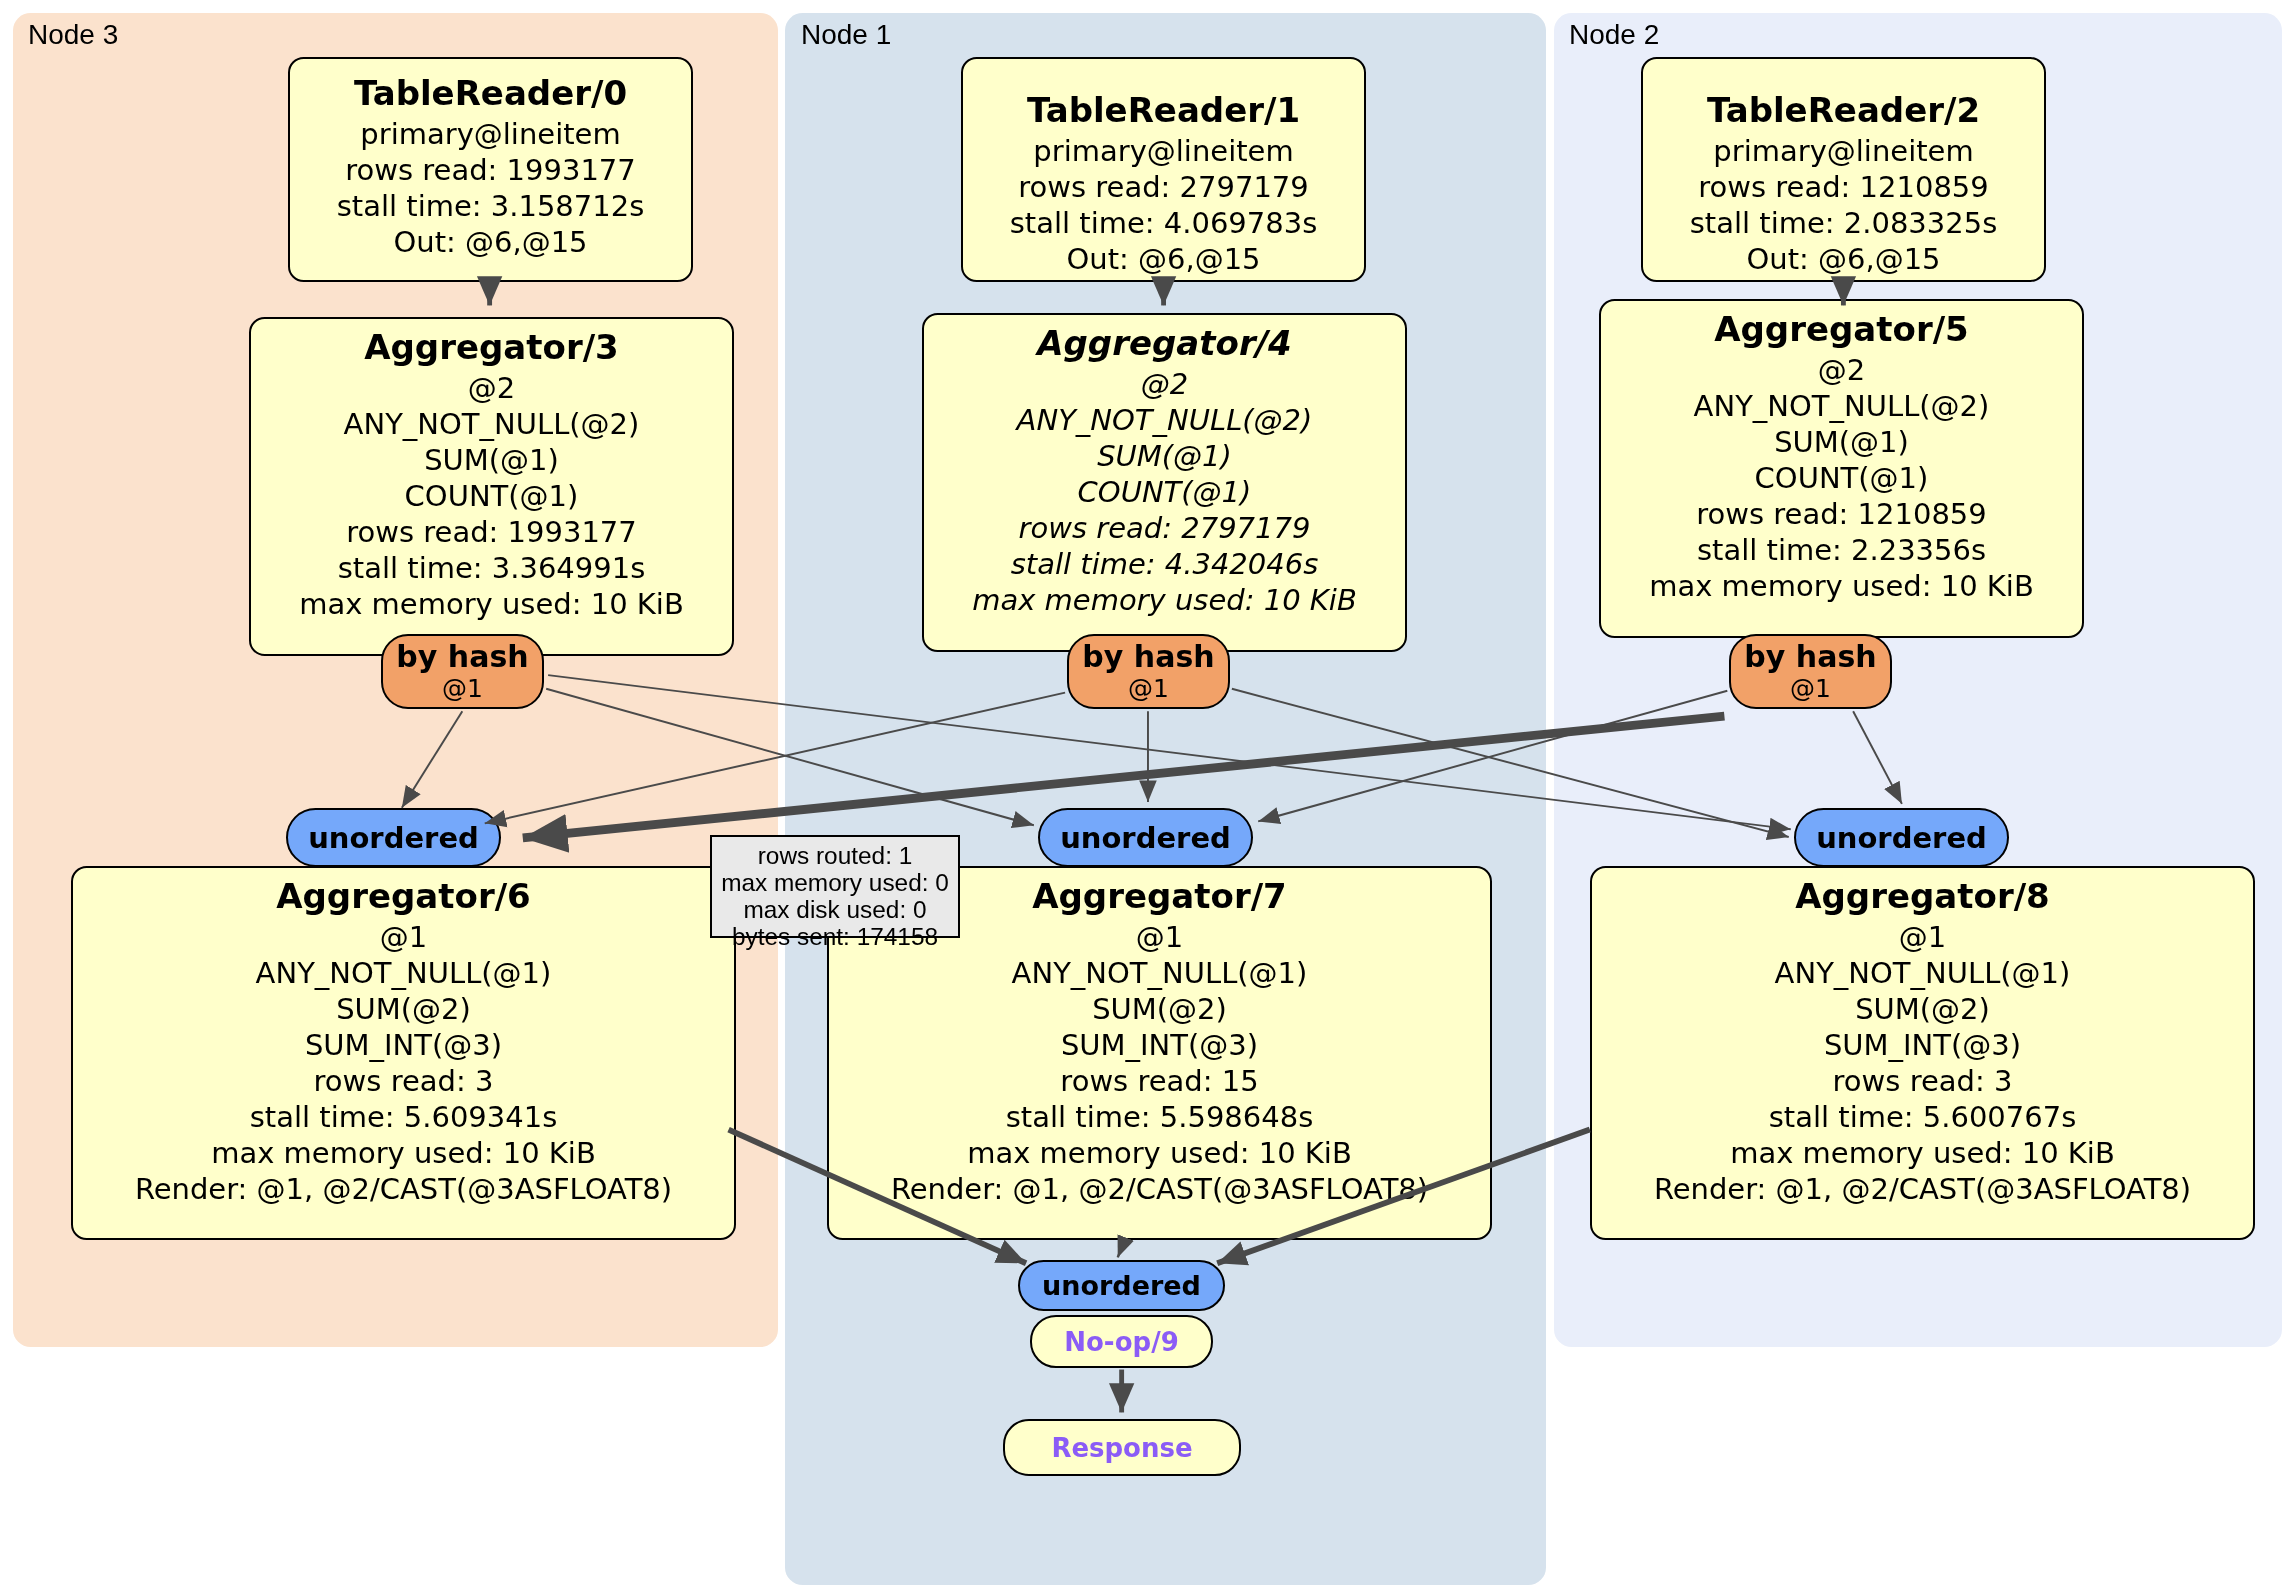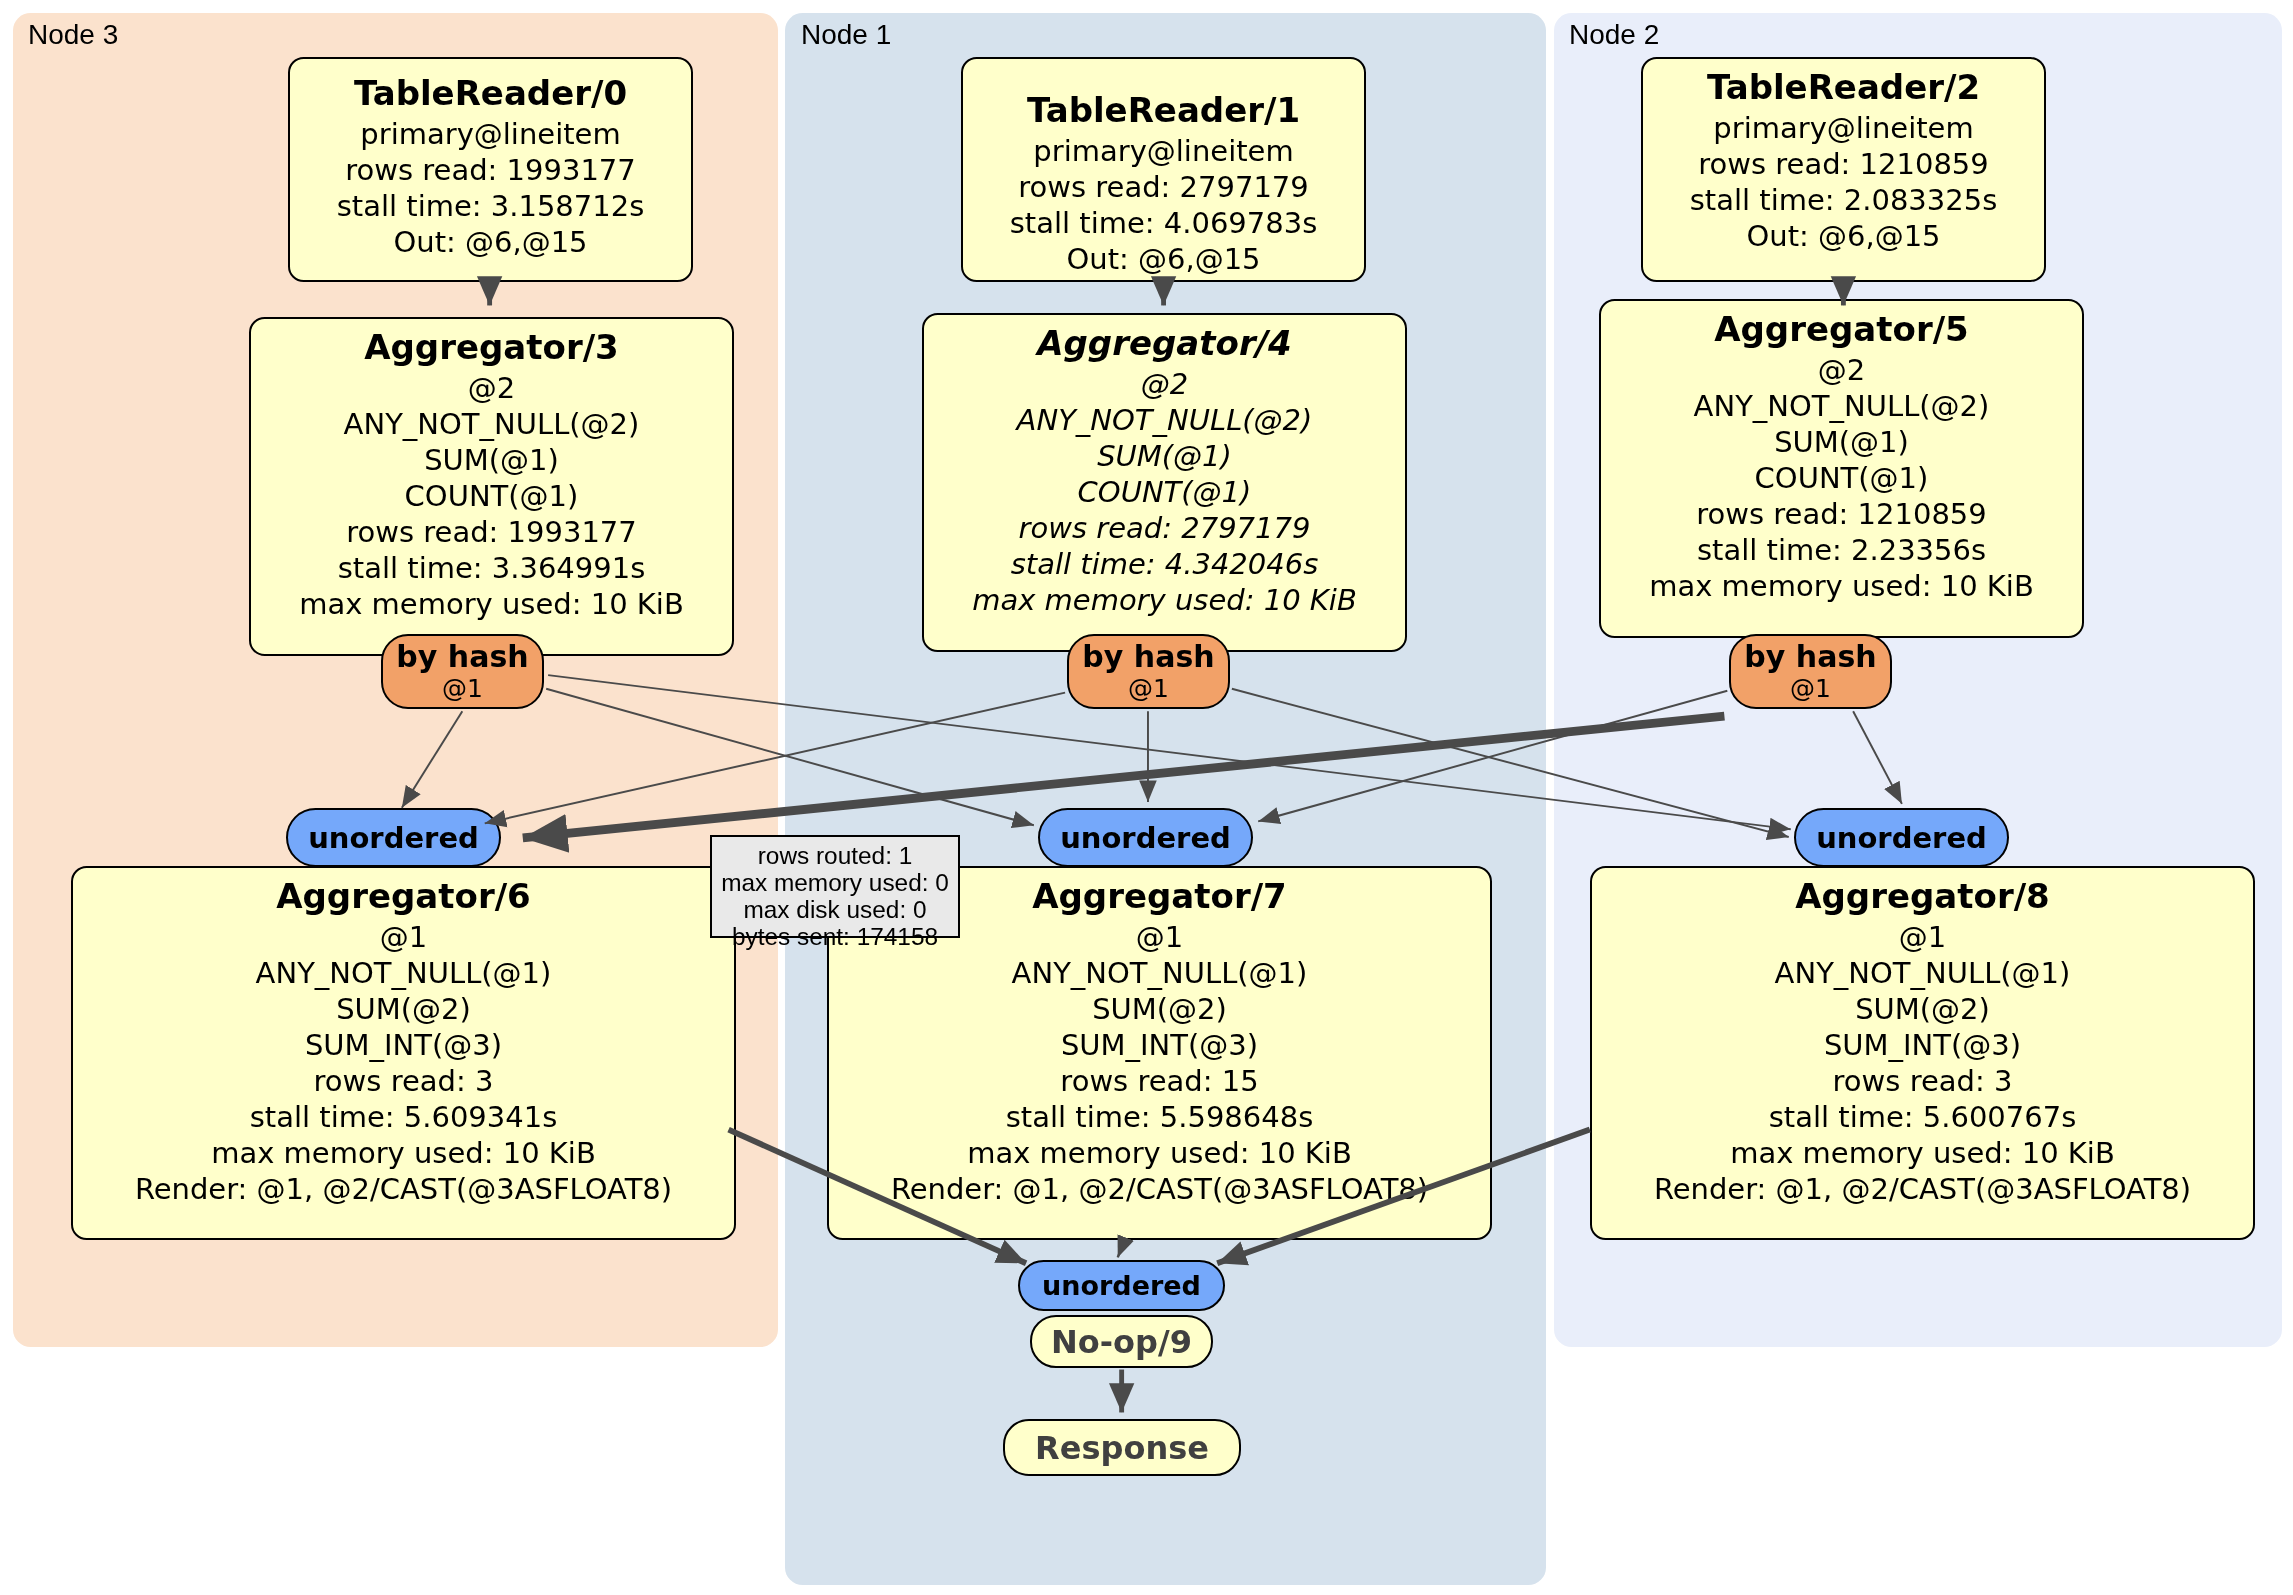--- a/index.html
+++ b/index.html
@@ -11,21 +11,21 @@
   #region-node1{left:785px;top:12.7px;width:761px;height:1572px;background:#d6e2ed;}
   #region-node2{left:1554px;top:12.7px;width:728px;height:1334px;background:#e9eefa;}
 
   .proc{position:absolute;background:#ffffcb;border:2px solid #000;border-radius:15.6px;
         box-sizing:border-box;text-align:center;z-index:20;padding-top:5.9px;color:#000;}
   .proc-title{font-weight:bold;font-size:34px;line-height:45px;}
   .proc-lines div{font-size:29px;line-height:36px;white-space:nowrap;}
 
   #proc-tr0{left:288px;top:57px;width:405px;height:225px;padding-top:11.7px;}
   #proc-tr1{left:961px;top:57px;width:405px;height:225px;padding-top:29px;}
-  #proc-tr2{left:1641px;top:57px;width:405px;height:225px;padding-top:6px;}
+  #proc-tr2{left:1641px;top:57px;width:405px;height:225px;padding-top:29px;}
   #proc-agg3{left:249px;top:317px;width:485px;height:339px;}
   #proc-agg4{left:922px;top:313px;width:485px;height:339px;font-style:italic;}
   #proc-agg5{left:1599px;top:299px;width:485px;height:339px;}
   #proc-agg6{left:63px;top:866px;width:665px;height:374px;margin-left:8px;}
   #proc-agg7{left:827px;top:866px;width:665px;height:374px;}
   #proc-agg8{left:1590px;top:866px;width:665px;height:374px;}
 
   .router{position:absolute;background:#f2a168;border:2.9px solid #000;border-radius:27px;
           box-sizing:border-box;text-align:center;z-index:22;color:#000;}
   .router-title{font-weight:bold;font-size:30px;line-height:35px;margin-top:2.9px;}
@@ -37,21 +37,21 @@
   .sync{position:absolute;background:#75a8fa;border:2.9px solid #000;border-radius:33px;
         box-sizing:border-box;display:flex;align-items:center;justify-content:center;
         font-weight:bold;font-size:29px;z-index:22;color:#000;}
   #sync-un3{left:286px;top:808px;width:215px;height:59px;}
   #sync-un1{left:1038px;top:808px;width:215px;height:59px;}
   #sync-un2{left:1794px;top:808px;width:215px;height:59px;}
   #sync-final{left:1018px;top:1260px;width:207px;height:51px;font-size:27px;}
 
   .term{position:absolute;background:#ffffcb;border:2.4px solid #000;border-radius:26px;
         box-sizing:border-box;display:flex;align-items:center;justify-content:center;
-        font-weight:bold;font-size:32px;z-index:21;color:#404040;}
+        font-weight:bold;font-size:26px;z-index:21;color:#8b5cf6;}
   #proc-noop{left:1030px;top:1315px;width:183px;height:53px;}
   #proc-response{left:1003px;top:1419px;width:238px;height:57px;}
 
   #edge-layer{position:absolute;left:0;top:0;width:2294px;height:1596px;z-index:30;pointer-events:none;}
   #edge-layer line{stroke:#4a4a4a;}
 
   #tooltip{position:absolute;left:710px;top:835px;width:250px;height:103px;background:#e9e9e9;
            border:2px solid #000;box-sizing:border-box;z-index:40;text-align:center;
            font-family:"Liberation Sans",sans-serif;padding-top:4.9px;color:#000;}
   #tooltip div{font-size:24.4px;line-height:27px;white-space:nowrap;}

